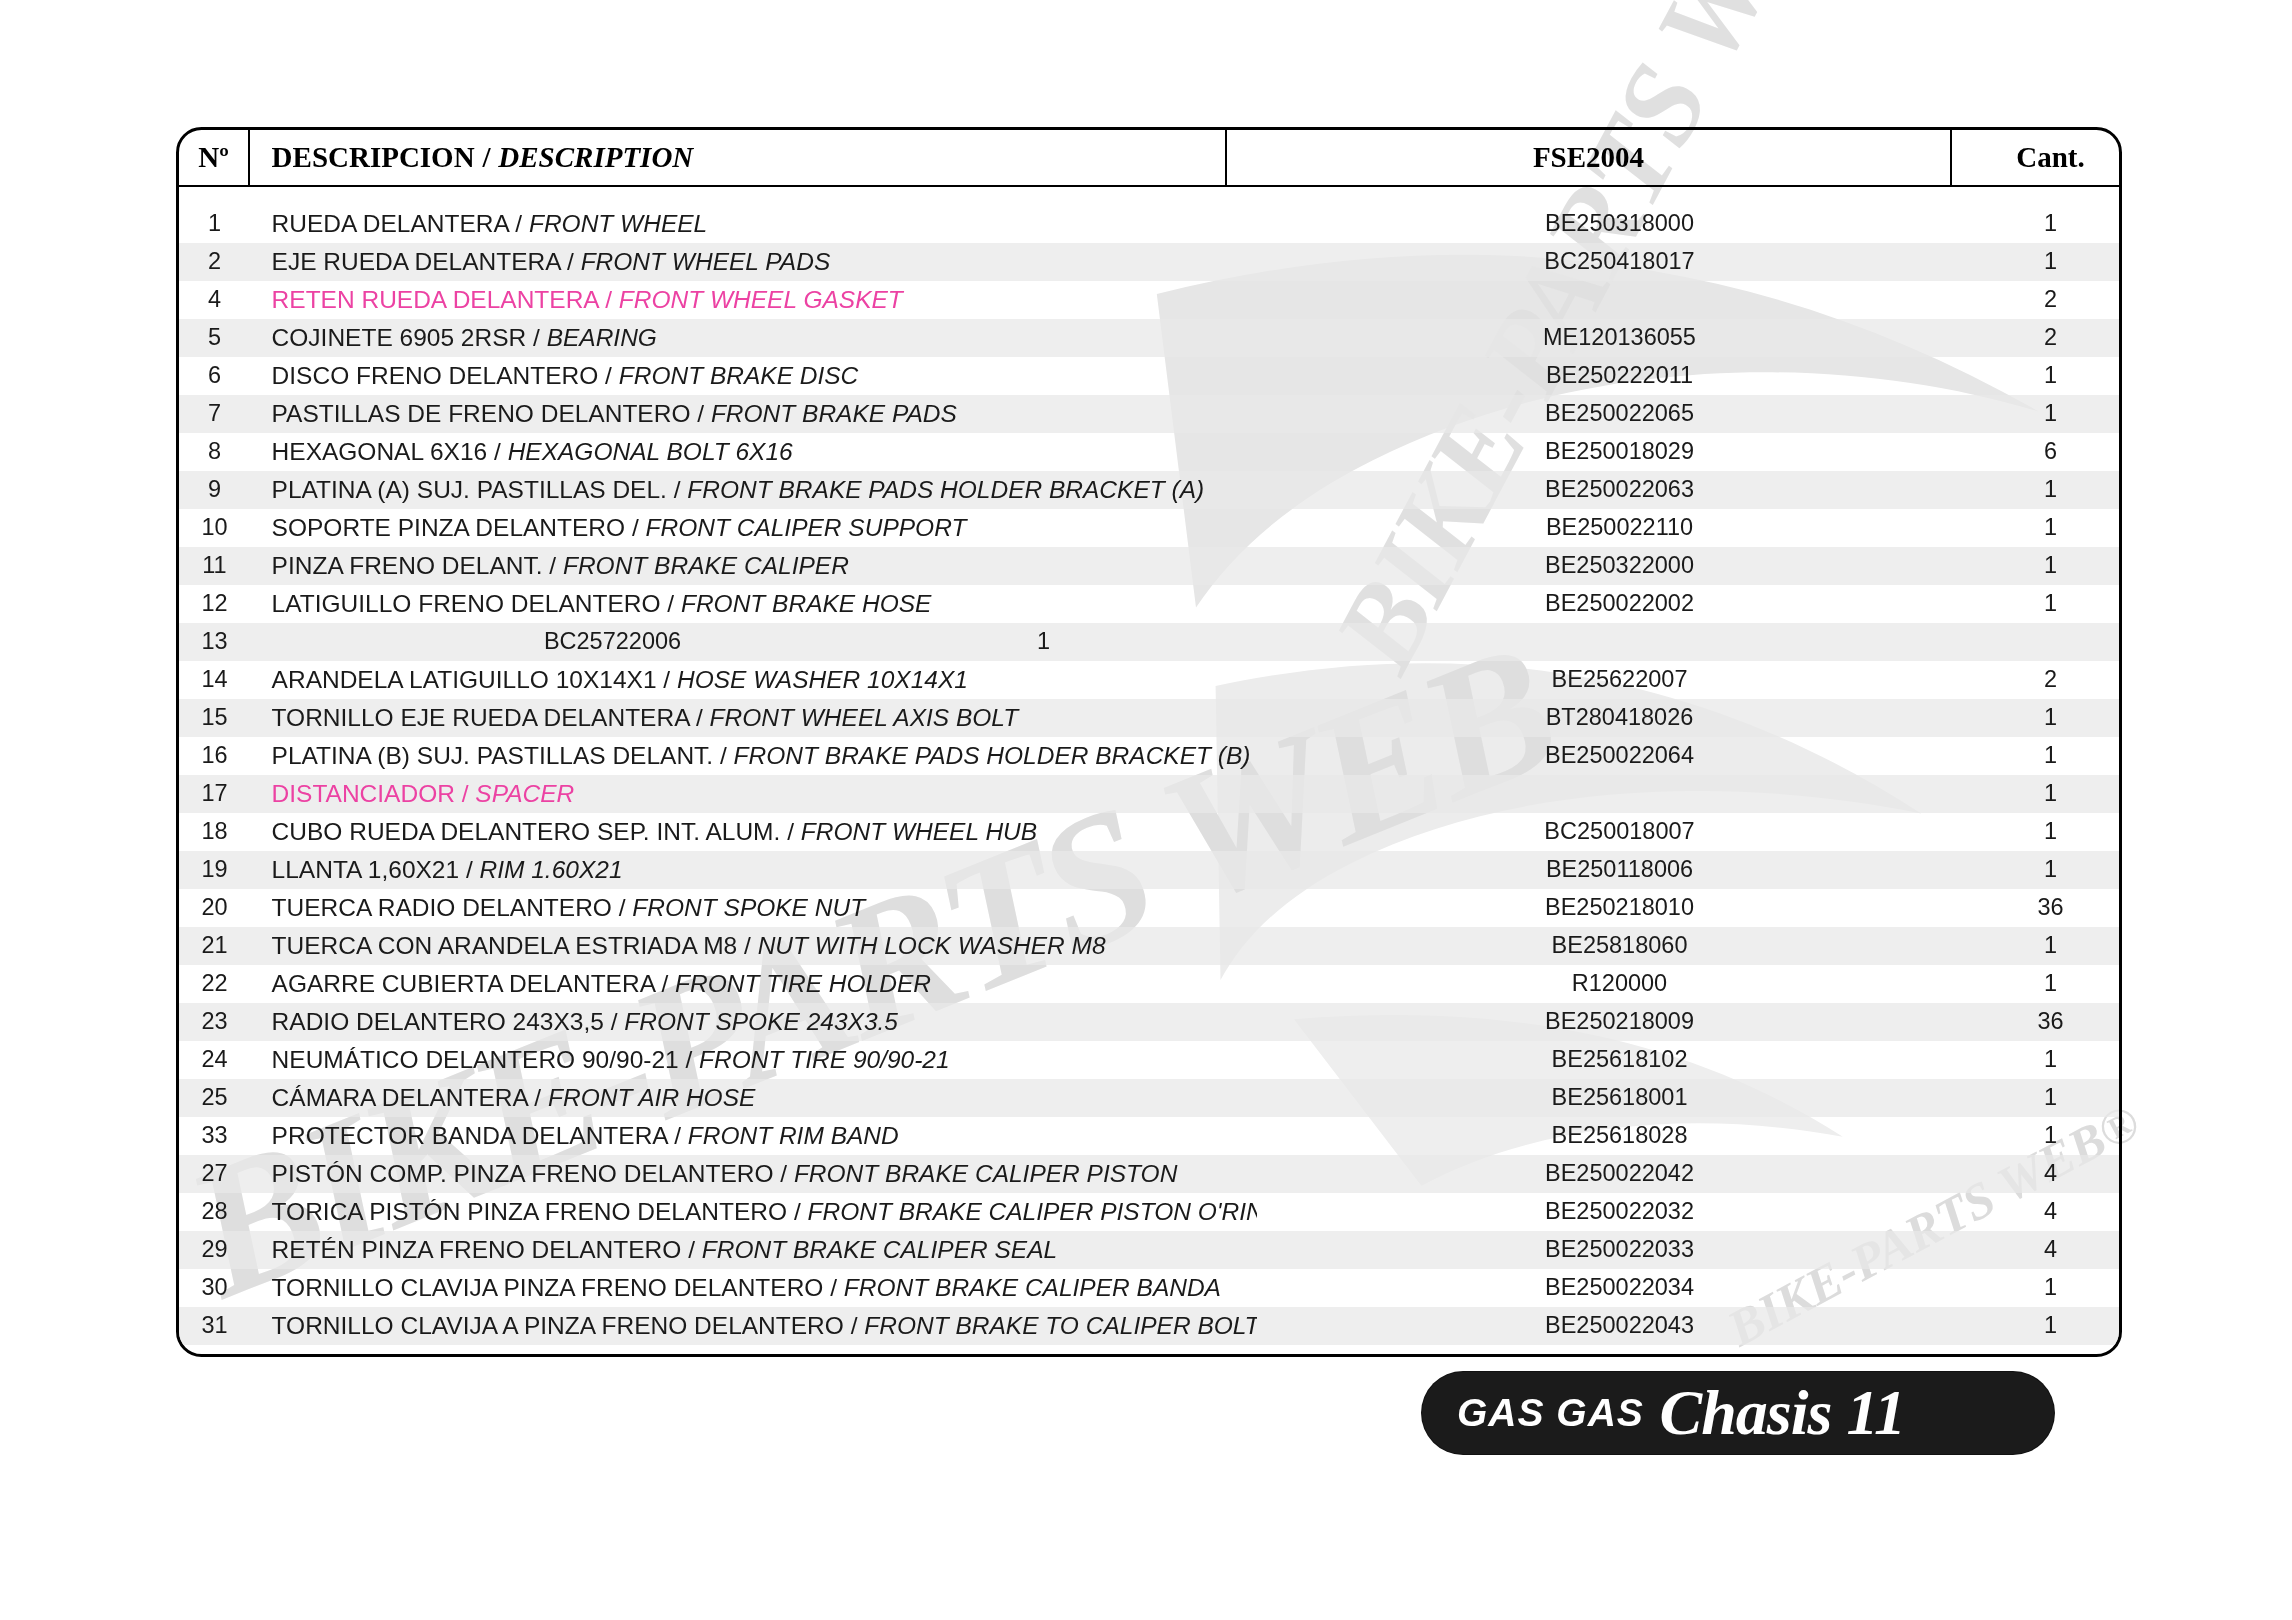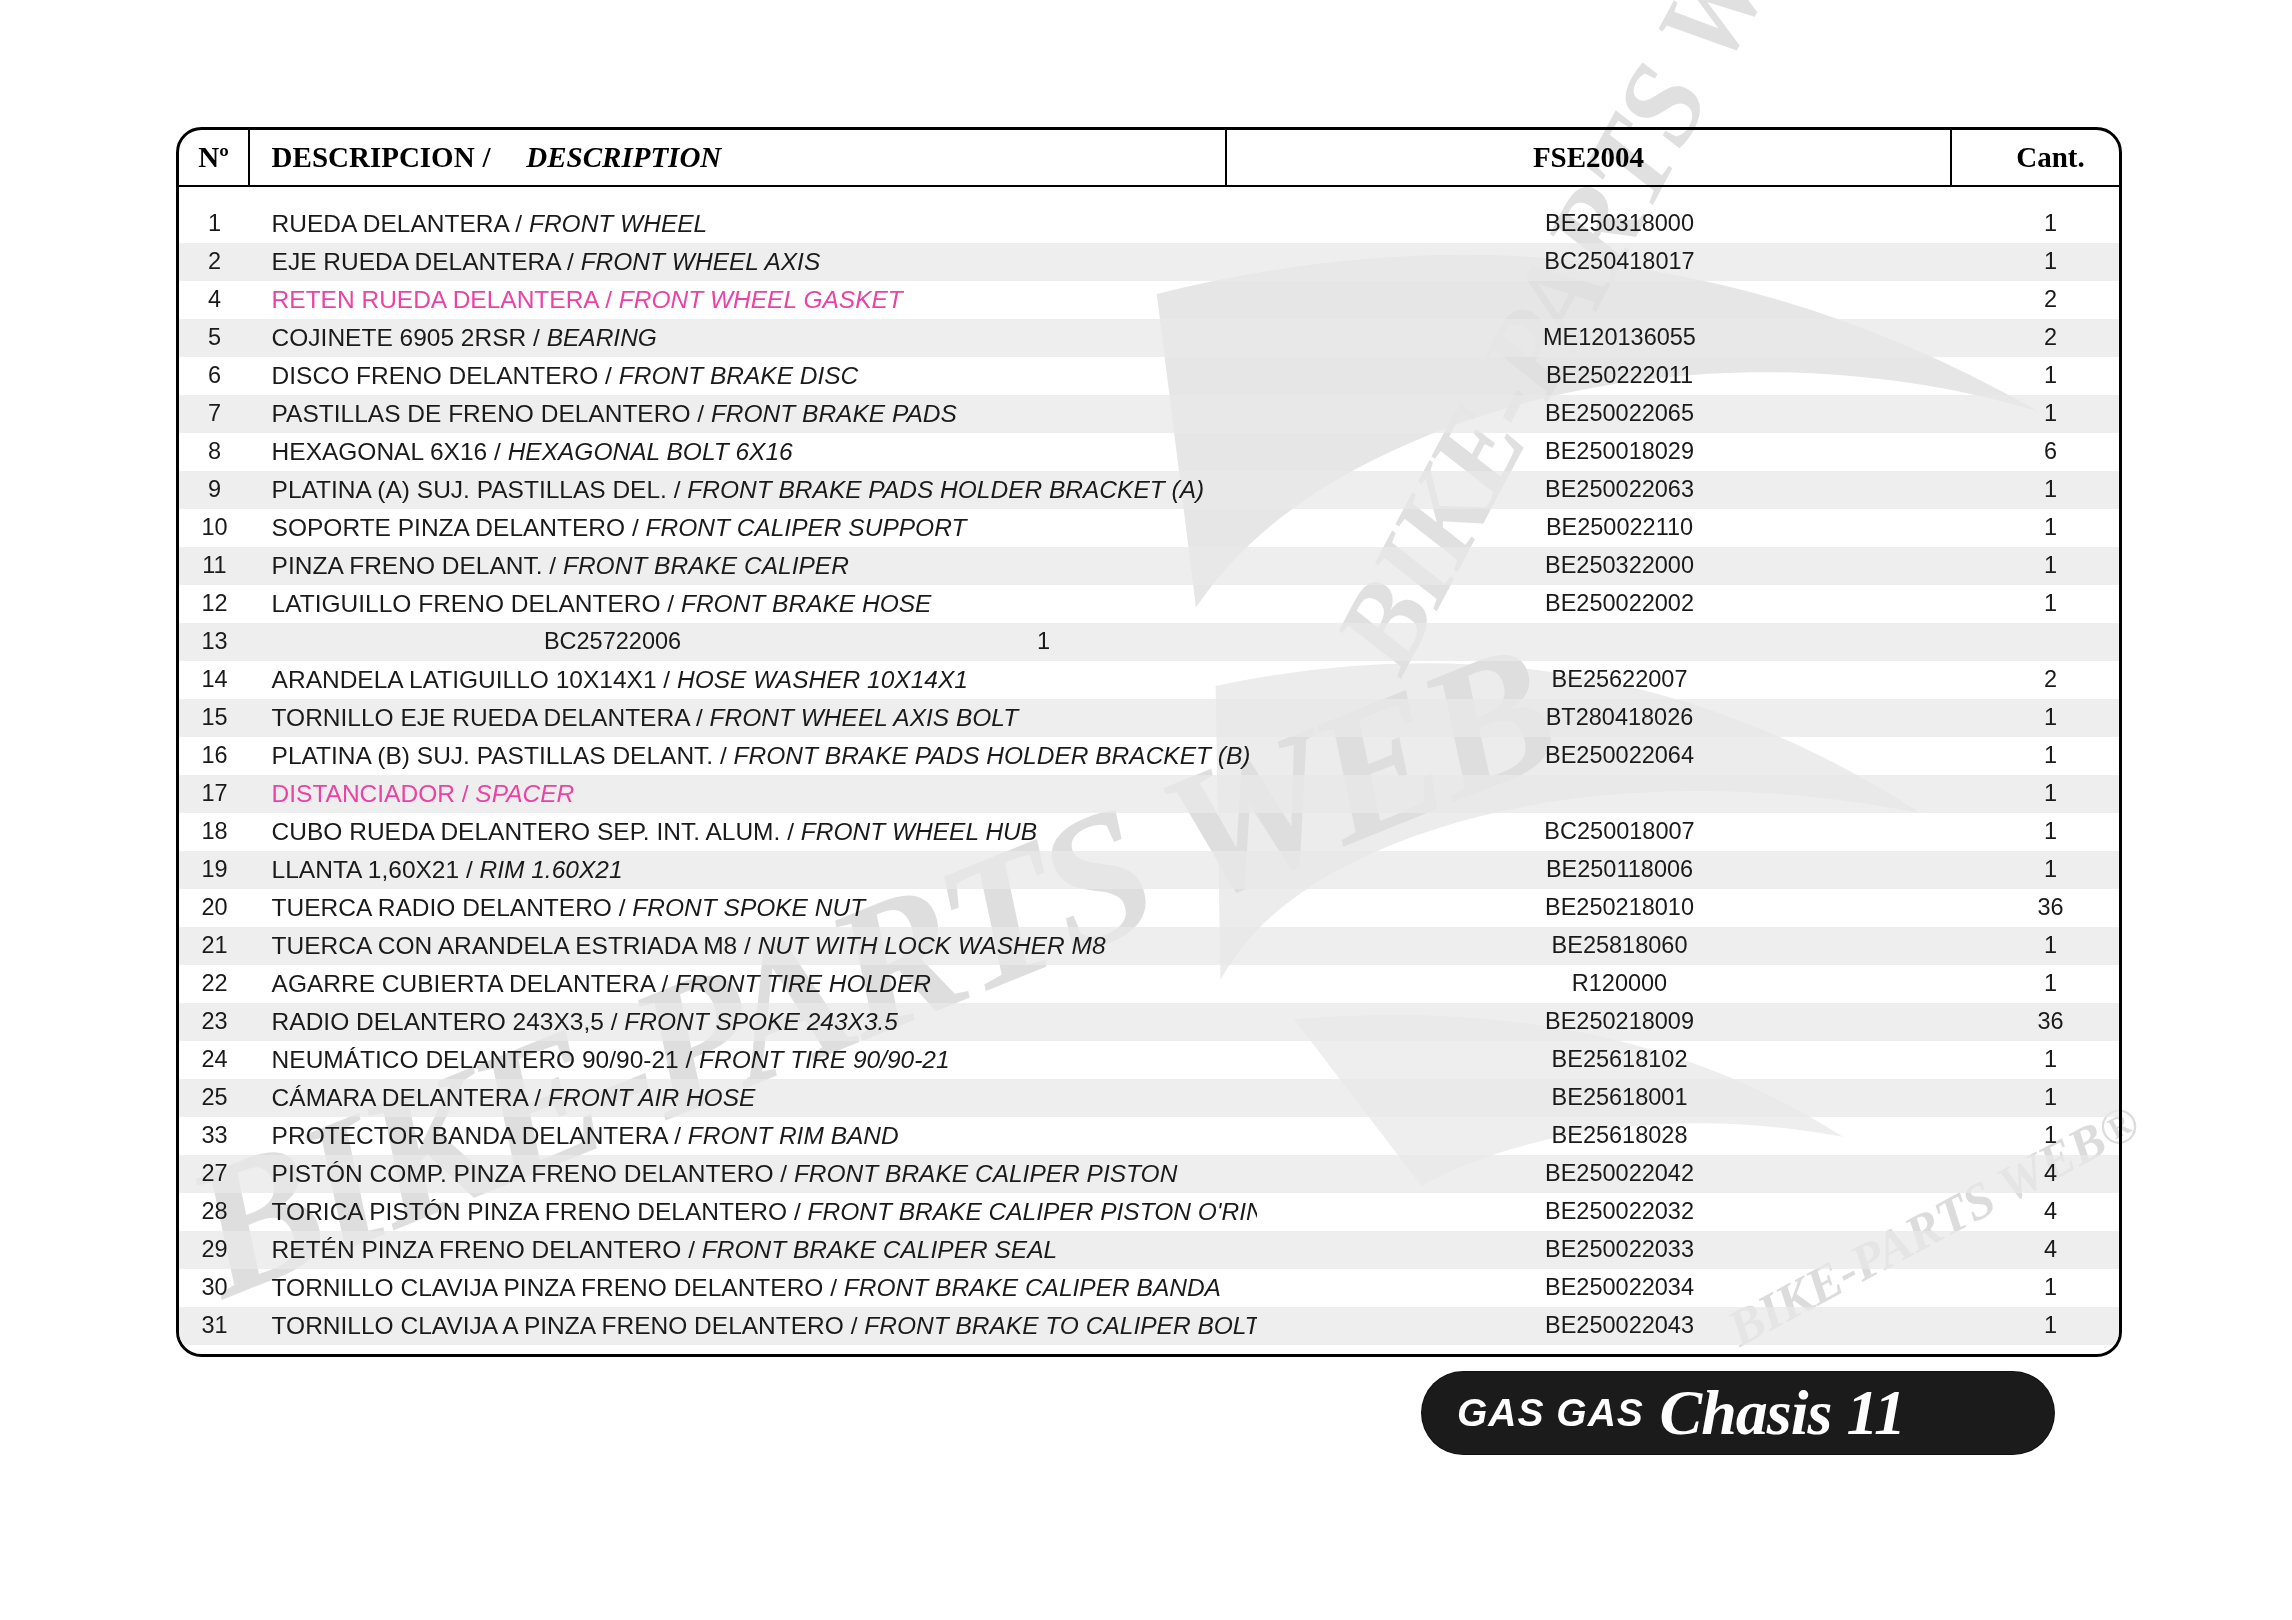--- a/index.html
+++ b/index.html
@@ -97,21 +97,21 @@
     flex: 1;
     padding-left: 21.6px;
     height: 100%;
     display: flex;
     align-items: center;
     border-right: 2.9px solid #000;
     box-sizing: border-box;
   }
   .h-desc .es { font-style: normal; }
   .h-desc .sep { padding: 0 7.8px; font-style: normal; }
-  .h-desc .en { font-style: italic; margin-left: 28px; }
+  .h-desc .en { font-style: italic; }
   .h-ref {
     width: 725px;
     text-align: center;
     height: 100%;
     display: flex;
     align-items: center;
     justify-content: center;
     border-right: 2.9px solid #000;
     box-sizing: border-box;
   }
@@ -235,21 +235,21 @@
 
   <div class="rows" id="rows-container">
       <div class="row">
         <div class="c-no">1</div>
         <div class="c-desc"><span>RUEDA DELANTERA</span><span> / </span><span class="en">FRONT WHEEL</span></div>
         <div class="c-ref">BE250318000</div>
         <div class="c-qty">1</div>
       </div>
       <div class="row alt">
         <div class="c-no">2</div>
-        <div class="c-desc"><span>EJE RUEDA DELANTERA</span><span> / </span><span class="en">FRONT WHEEL AXIS</span></div>
+        <div class="c-desc"><span>EJE RUEDA DELANTERA</span><span> / </span><span class="en">FRONT WHEEL PADS</span></div>
         <div class="c-ref">BC250418017</div>
         <div class="c-qty">1</div>
       </div>
       <div class="row pink">
         <div class="c-no">4</div>
         <div class="c-desc"><span>RETEN RUEDA DELANTERA</span><span> / </span><span class="en">FRONT WHEEL GASKET</span></div>
         <div class="c-ref"></div>
         <div class="c-qty">2</div>
       </div>
       <div class="row alt">

